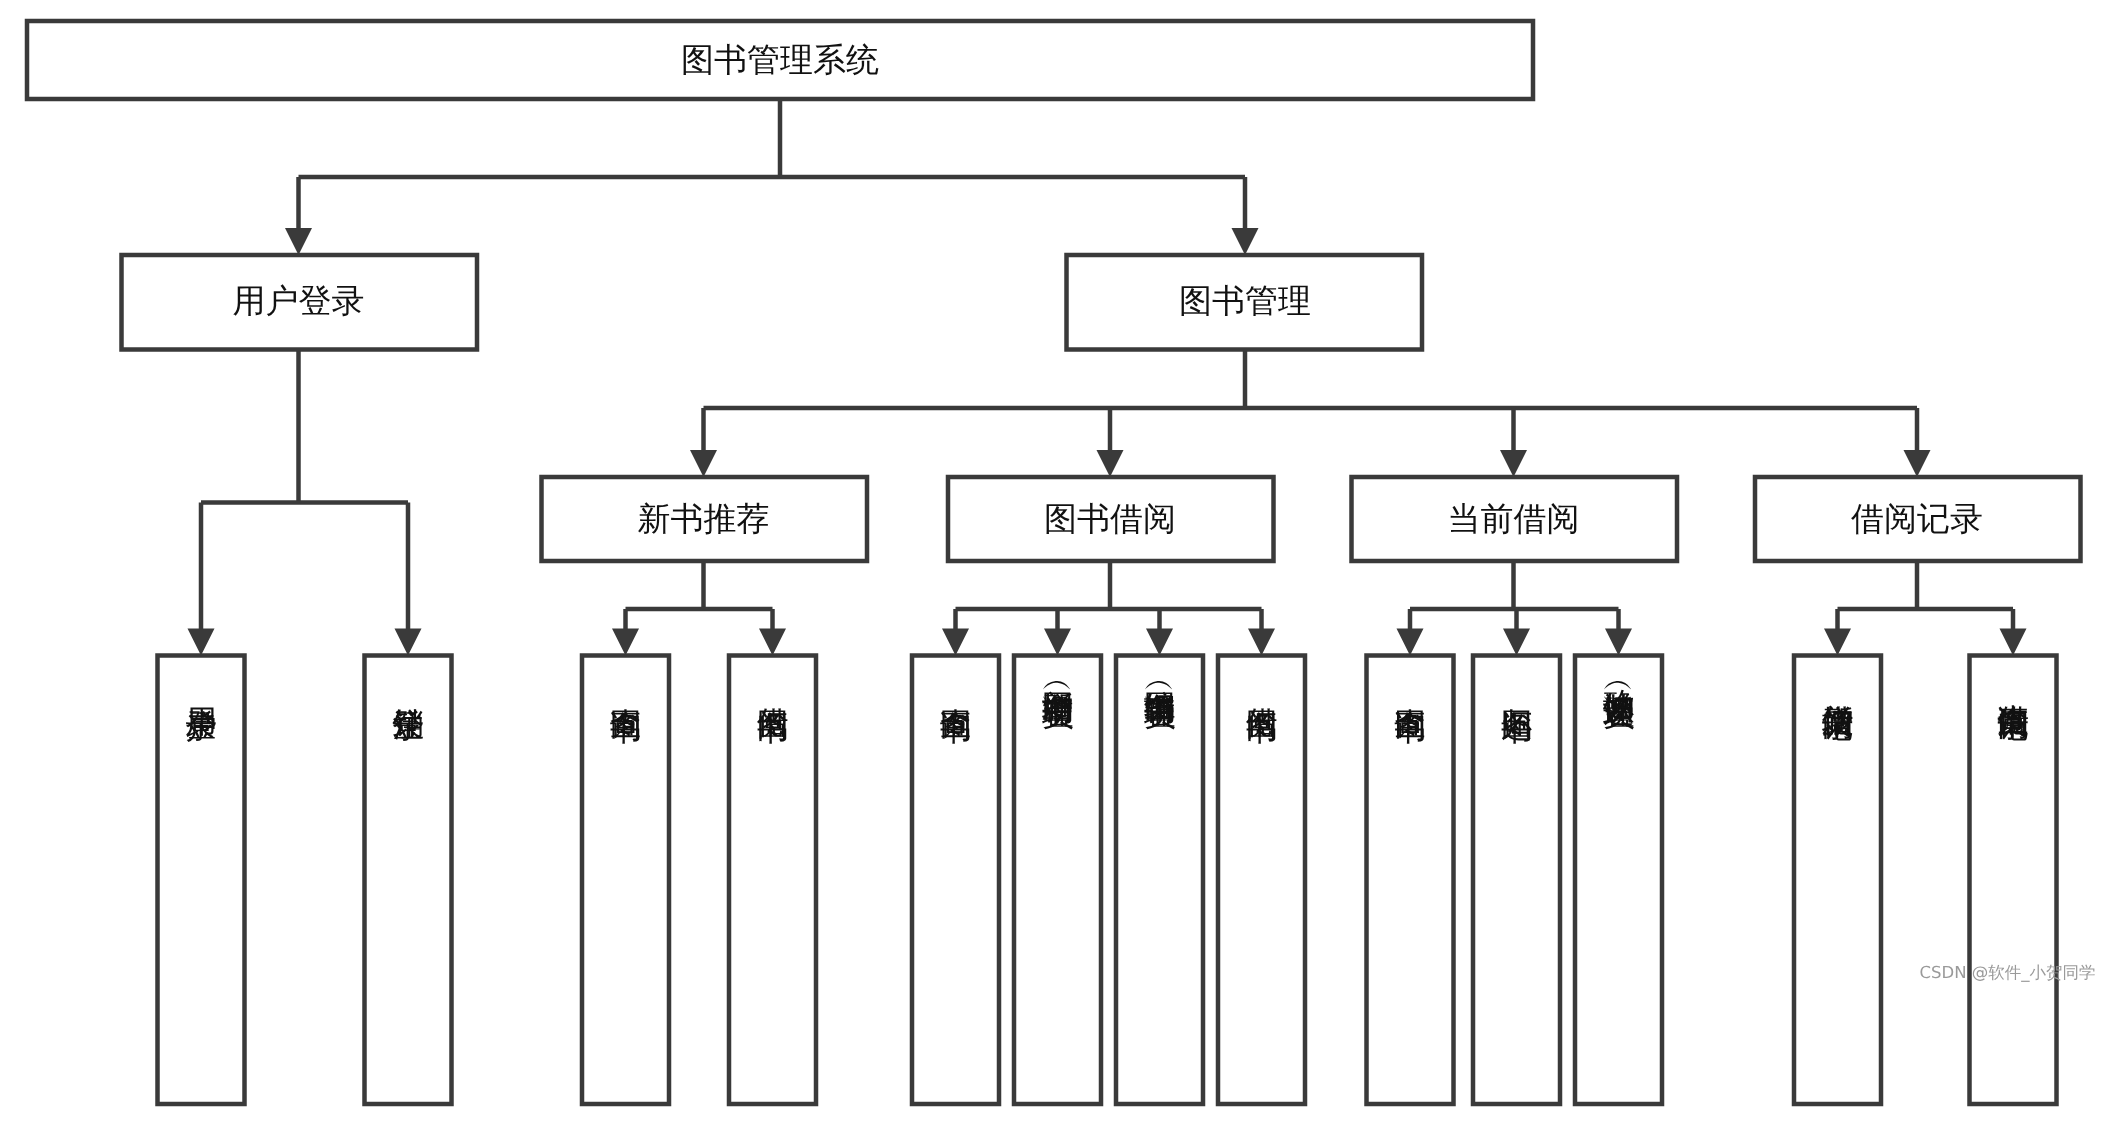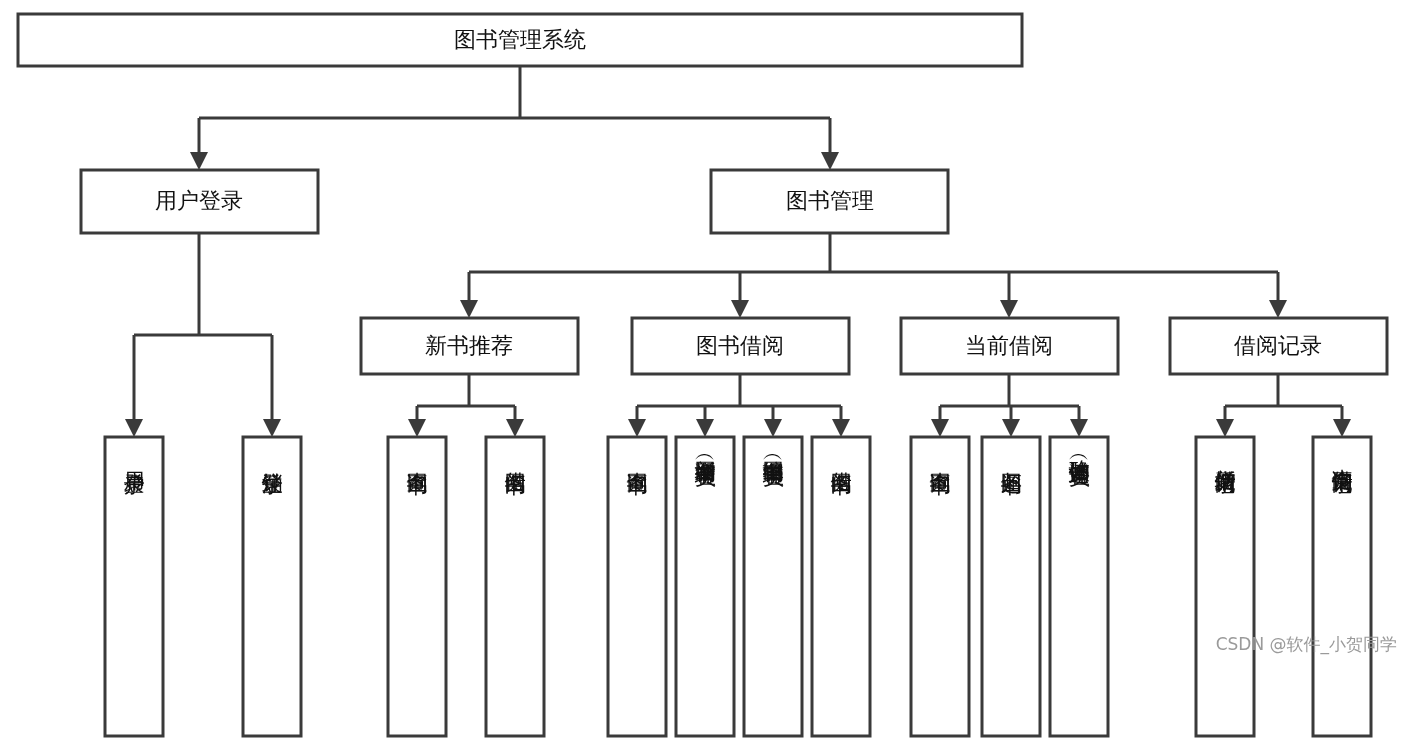--- a/index.html
+++ b/index.html
@@ -65,21 +65,21 @@
     display: flex;
     align-items: flex-start;
     justify-content: center;
     overflow: hidden;
   }
   .watermark {
     position: absolute;
     right: 8px;
     bottom: 5px;
     font-family: "DejaVu Sans", "Liberation Sans", sans-serif;
-    font-size: 17px;
+    font-size: 11px;
     color: #9a9a9a;
     white-space: nowrap;
     pointer-events: none;
   }
 </style>
 </head>
 <body>
 
 <div id="chart-root">
 

